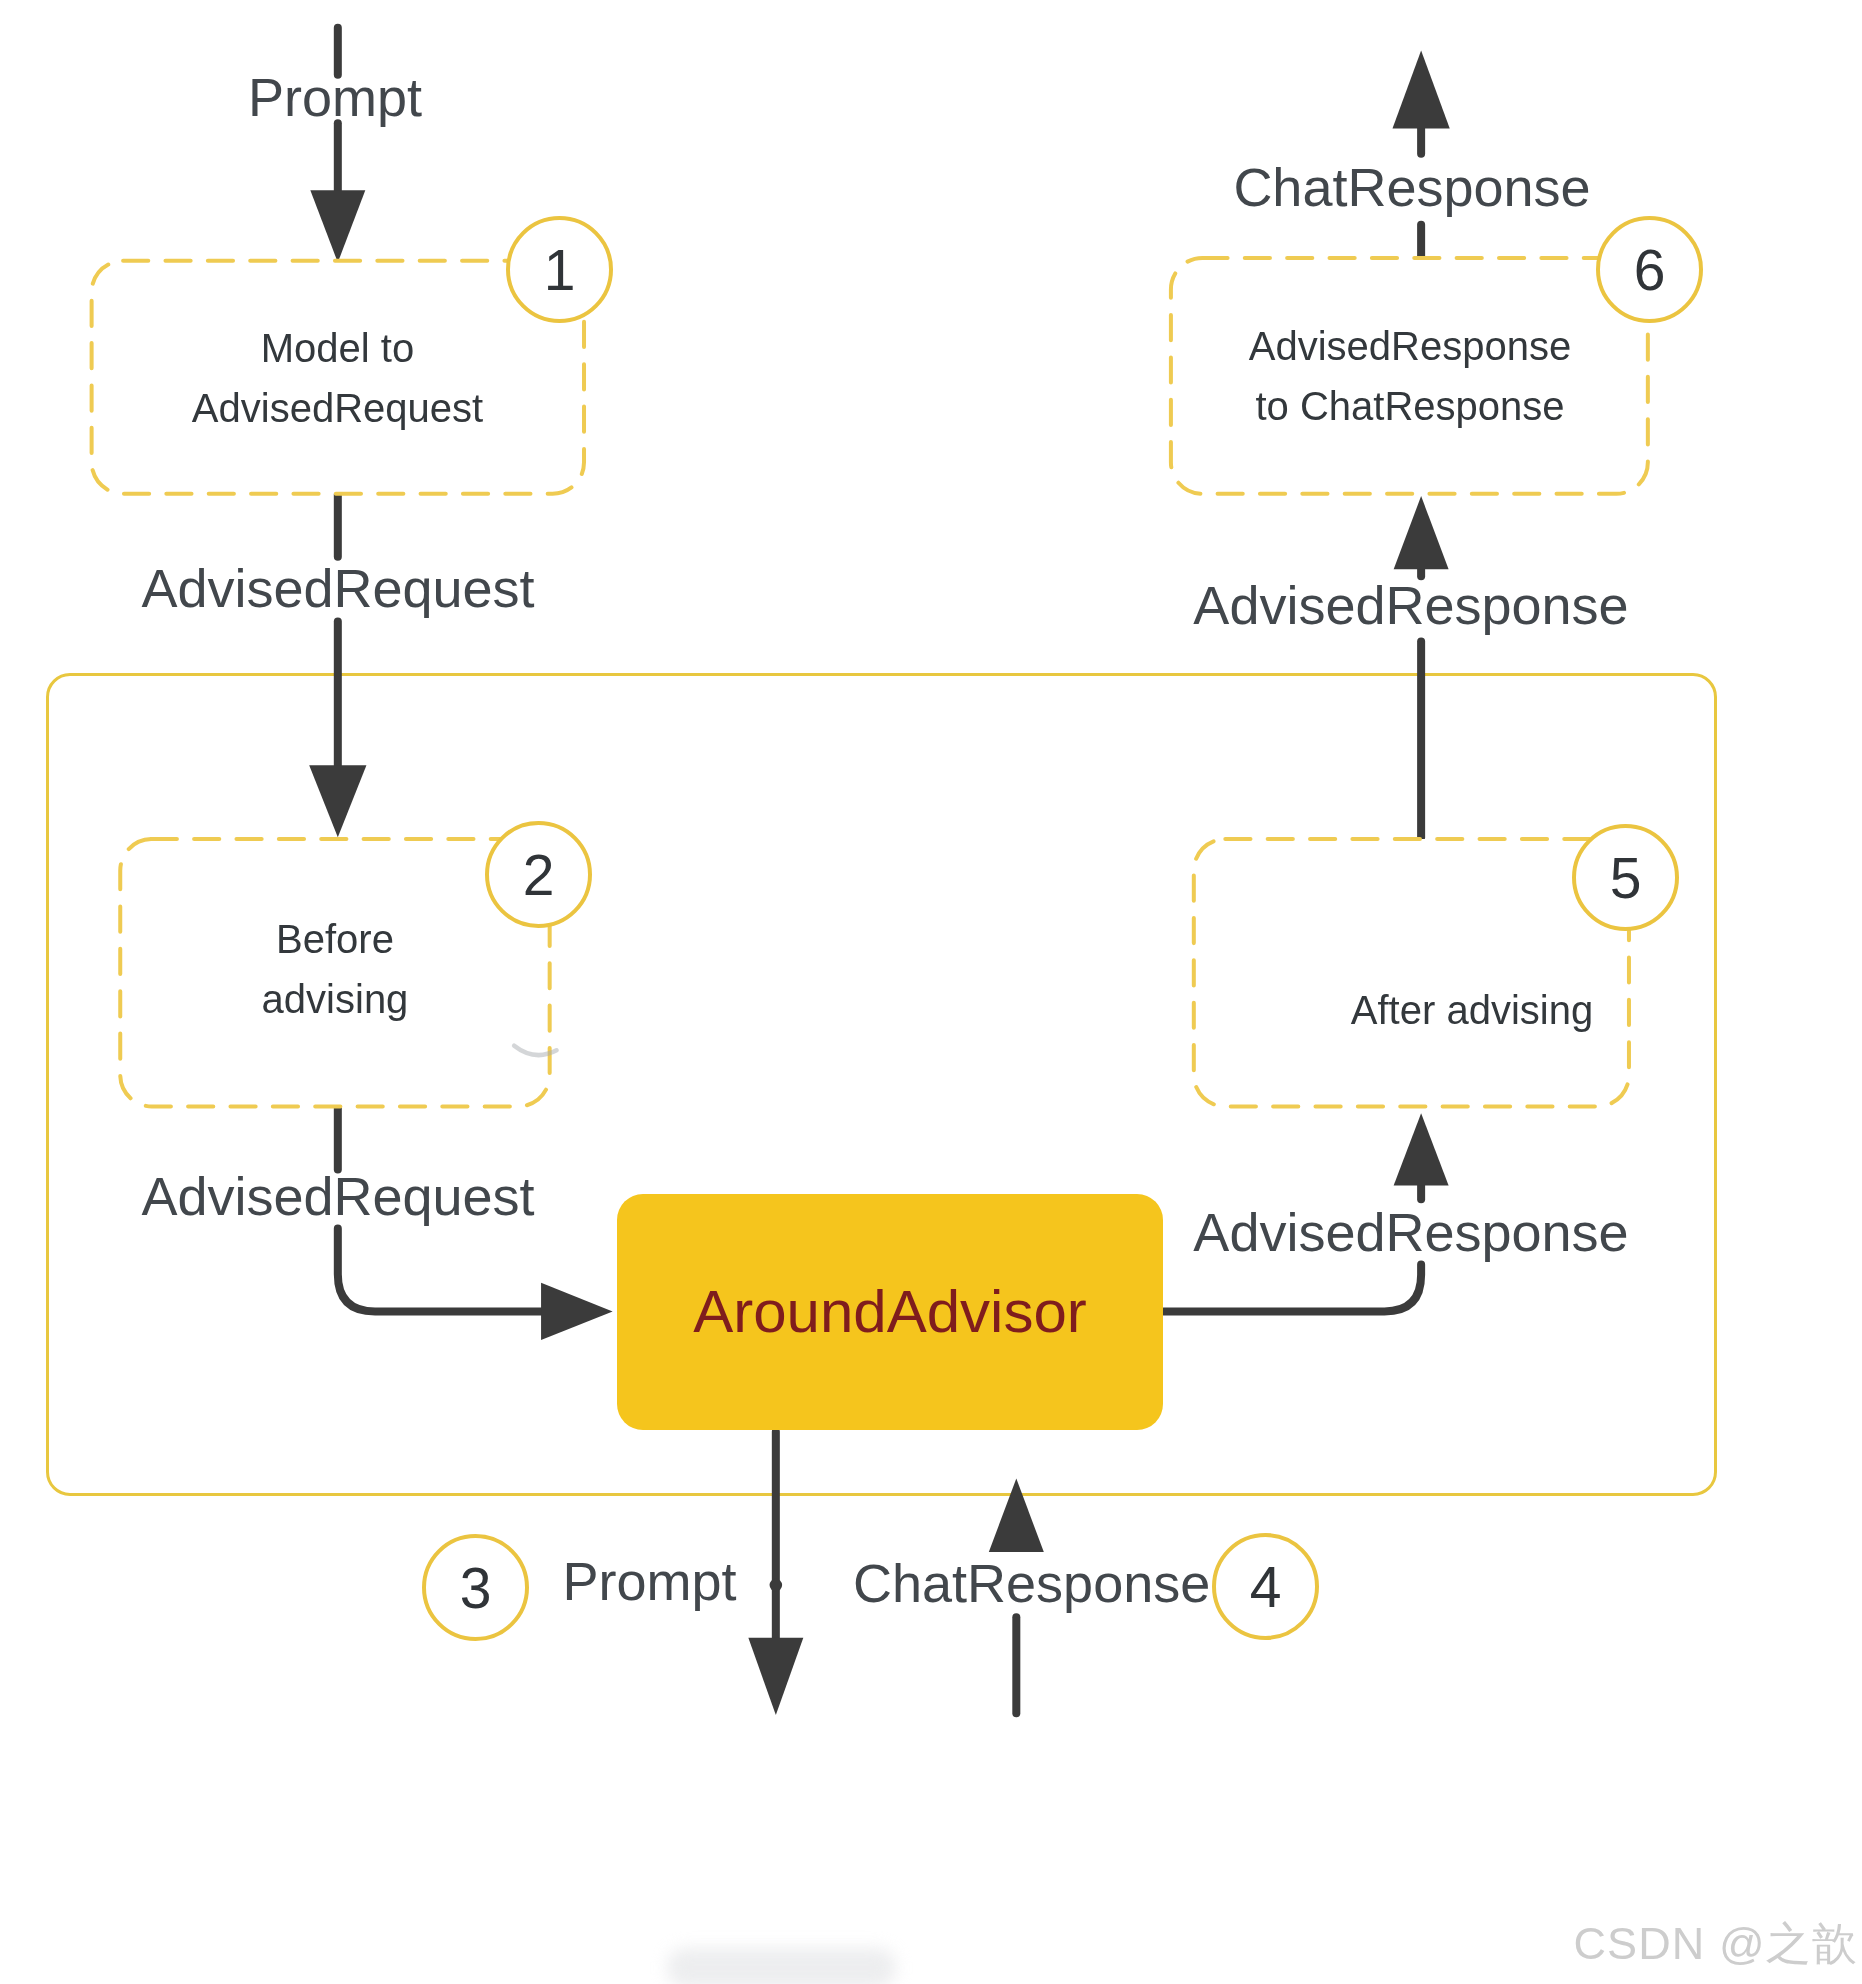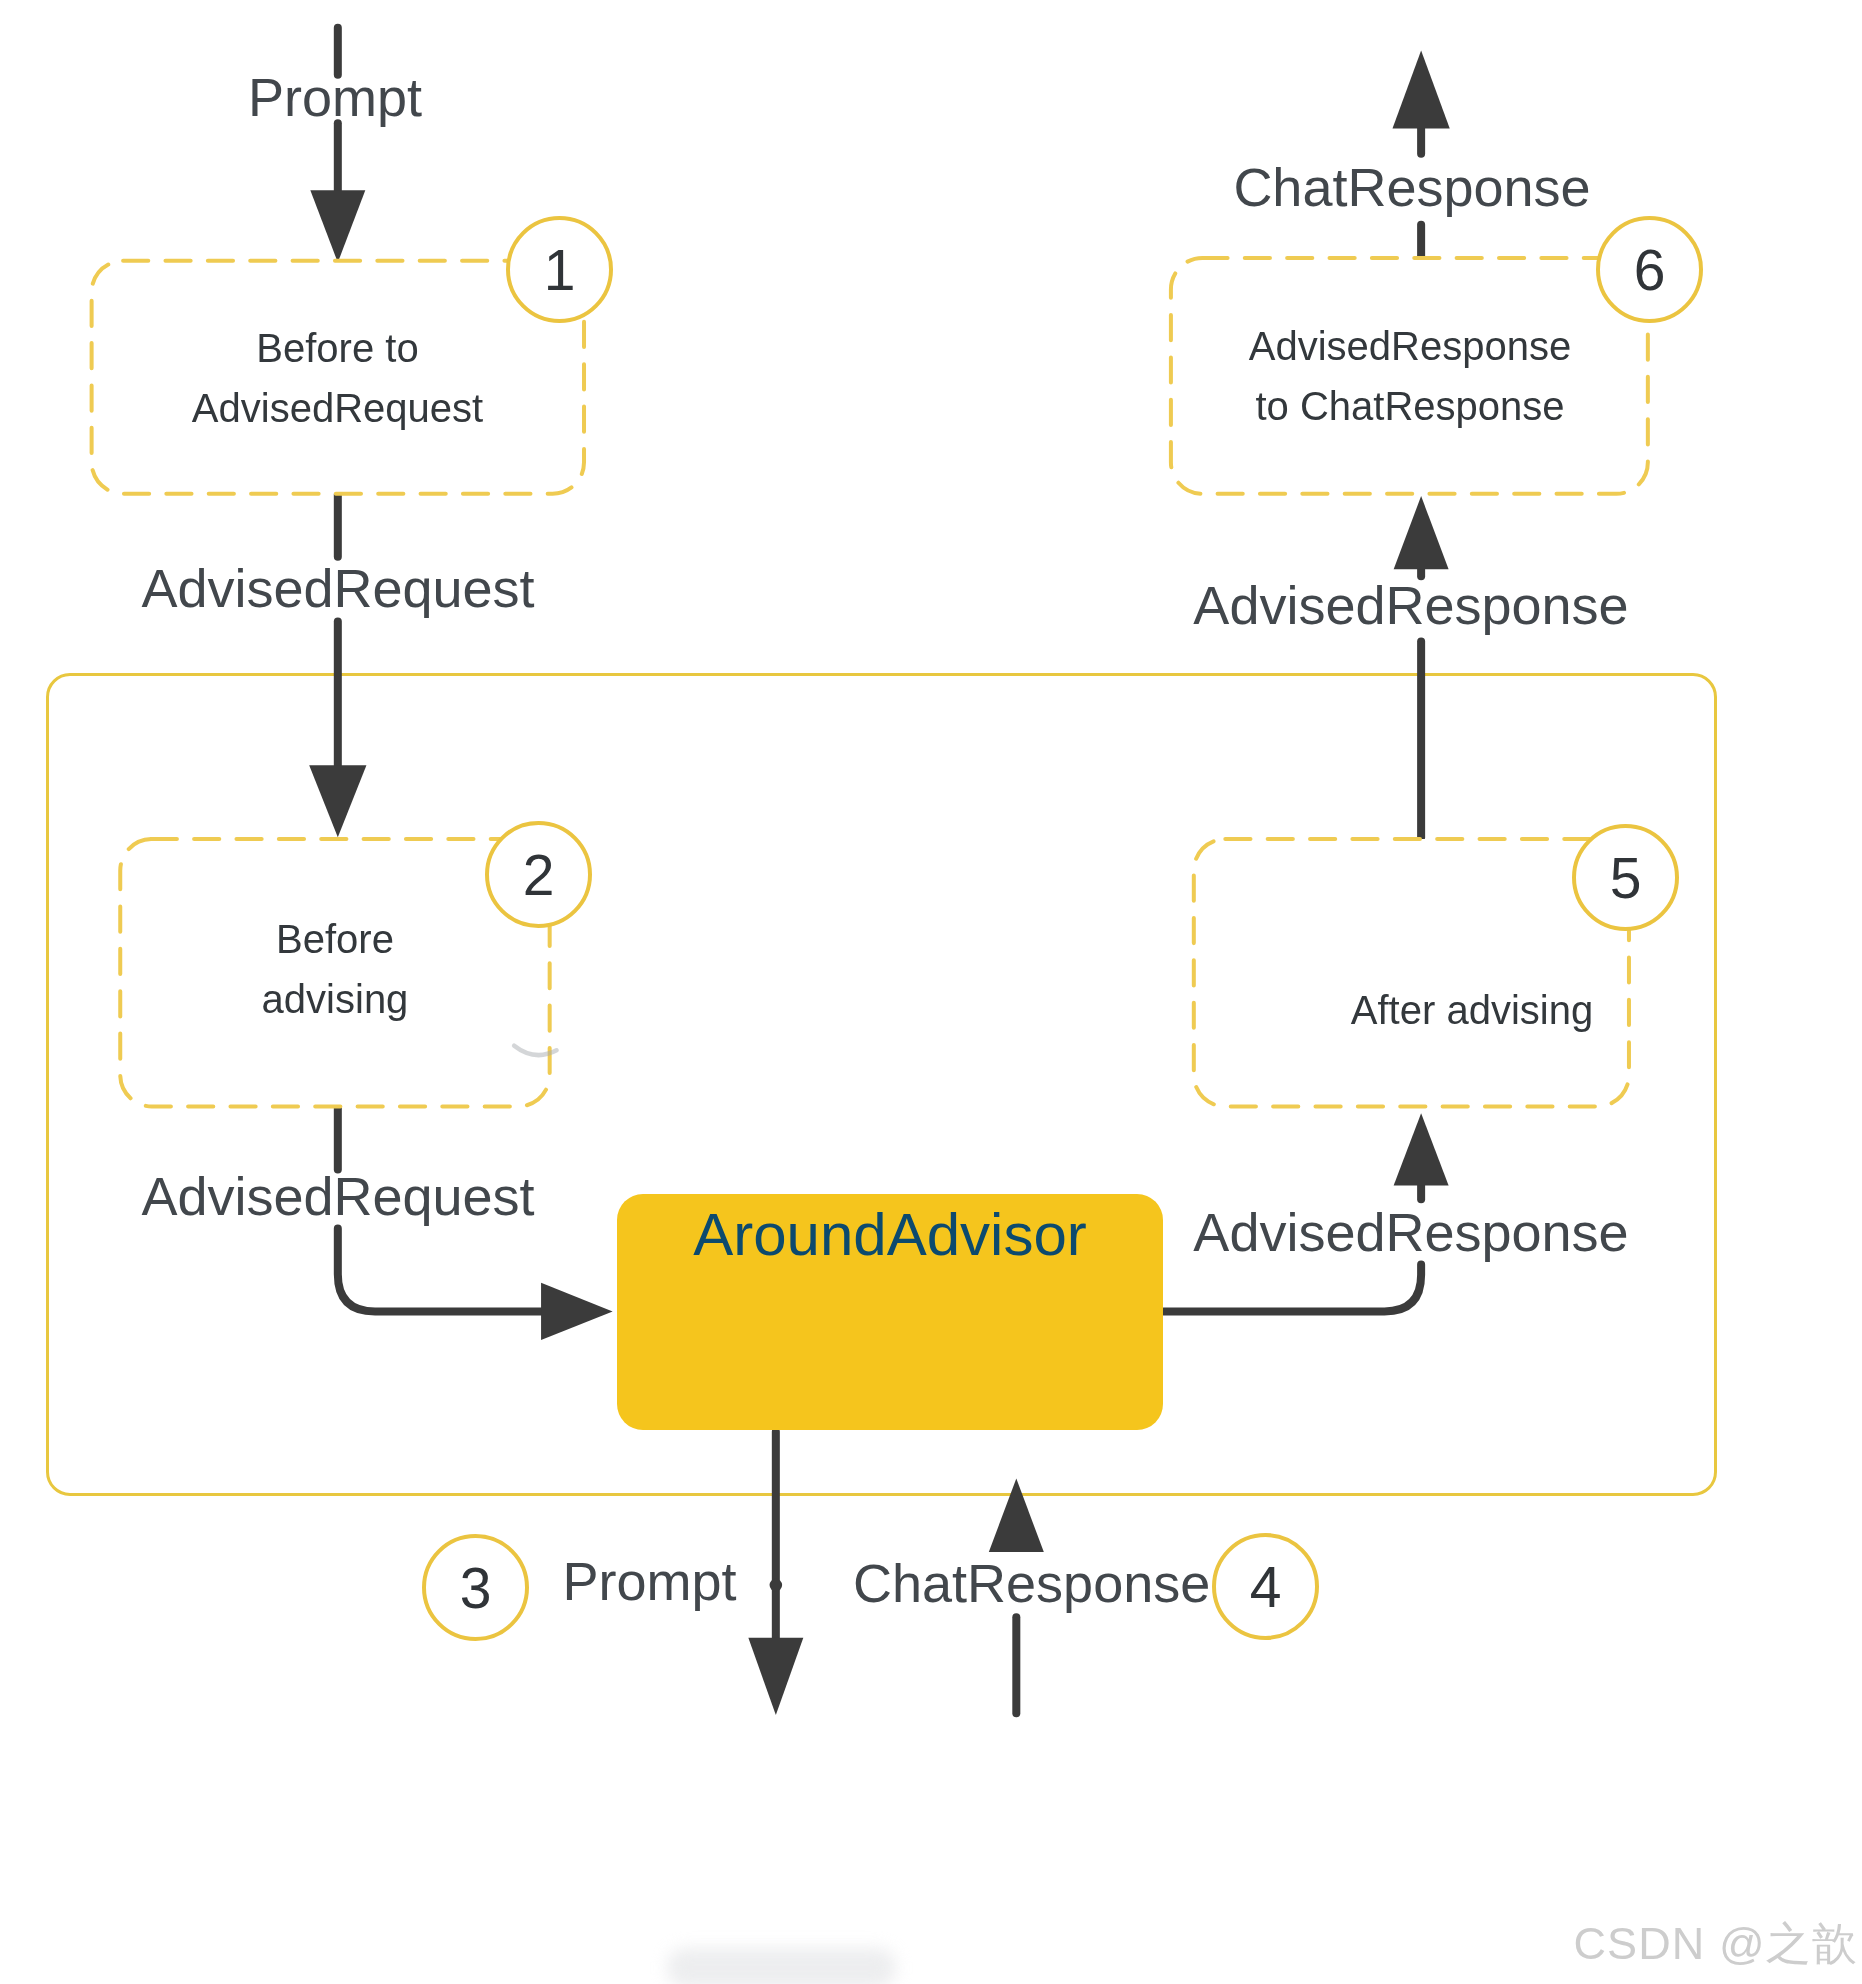--- a/index.html
+++ b/index.html
@@ -25,22 +25,22 @@
   
   .step-text{position:absolute;color:#33383C;font-size:40px;line-height:1.5;text-align:center;}
 
   
   .badge{position:absolute;width:107px;height:107px;border-radius:50%;background:#ffffff;
     border:4.6px solid #EBC440;display:flex;align-items:center;justify-content:center;
     color:#303438;font-size:57px;}
 
   
   .yellow-node{position:absolute;background:#F5C51D;border-radius:26px;
-    display:flex;flex-direction:column;align-items:center;justify-content:space-between;
-    color:#0c4a6e;text-align:center;gap:16px;}
+    display:flex;flex-direction:column;align-items:center;justify-content:center;
+    color:#7f1d1d;text-align:center;gap:16px;}
   .node-internal{left:617px;top:1194px;width:546px;height:236px;font-size:60px;line-height:1.38;}
   .node-chat{left:619px;top:1712px;width:541px;height:189px;font-size:66px;font-weight:600;}
 
   .watermark{position:absolute;left:1489px;top:1914px;width:369px;text-align:right;
     color:#CDCDCD;font-size:45px;letter-spacing:1.1px;white-space:nowrap;
     text-shadow:1.7px 1.7px 1.1px rgba(255,255,255,0.95);}
 
   .bottom-smudge{position:absolute;left:667px;top:1948px;width:229px;height:40px;
     background:#E7E8EA;border-radius:18.3px;filter:blur(8px);opacity:0.75;}
 </style>
@@ -99,21 +99,21 @@
     <div class="flow-label" style="left:163px;top:69px;width:344px;">Prompt</div>
     <div class="flow-label" style="left:109px;top:560px;width:458px;">AdvisedRequest</div>
     <div class="flow-label" style="left:109px;top:1168px;width:458px;">AdvisedRequest</div>
     <div class="flow-label" style="left:1182px;top:1204px;width:458px;">AdvisedResponse</div>
     <div class="flow-label" style="left:1182px;top:577px;width:458px;">AdvisedResponse</div>
     <div class="flow-label" style="left:1183px;top:159px;width:458px;">ChatResponse</div>
     <div class="flow-label" style="left:535px;top:1553px;width:229px;">Prompt</div>
     <div class="flow-label" style="left:853px;top:1555px;width:344px;">ChatResponse</div>
 
     <div class="step-text" style="left:120px;top:318px;width:435px;">
-      <div>Before to</div>
+      <div>Model to</div>
       <div>AdvisedRequest</div>
     </div>
     <div class="step-text" style="left:149px;top:909px;width:372px;">
       <div>Before</div>
       <div>advising</div>
     </div>
     <div class="step-text" style="left:1266px;top:944px;width:412px;margin-top:36px;">
       <div>After advising</div>
     </div>
     <div class="step-text" style="left:1188px;top:316px;width:444px;">

